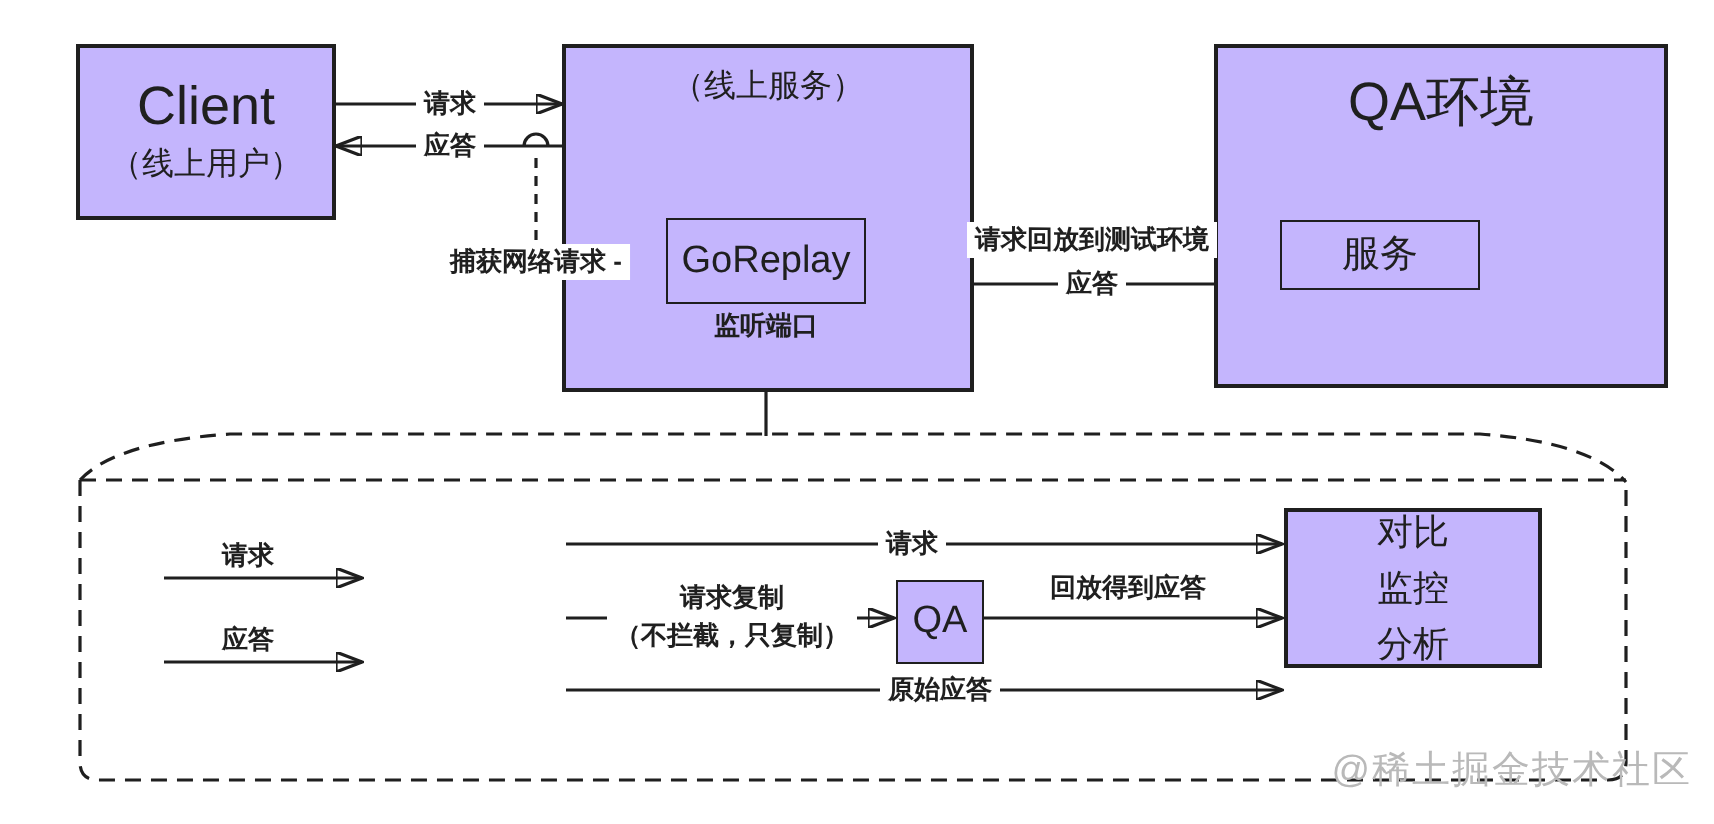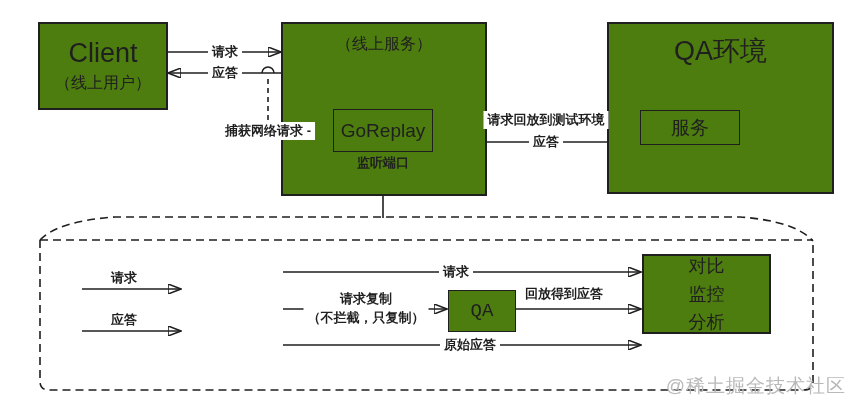--- a/index.html
+++ b/index.html
@@ -5,21 +5,21 @@
   html,body{margin:0;padding:0;background:#fff;}
   .stage{
     position:relative;width:857px;height:412px;background:#fff;overflow:hidden;
     font-family:"Liberation Sans","DejaVu Sans",sans-serif;color:#1f1f1f;
   }
   .lines{position:absolute;left:0;top:0;width:857px;height:412px;z-index:1;}
   .lines path, .lines line{stroke:#1f1f1f;fill:none;stroke-width:1.6;}
   .dashed{stroke-dasharray:5 4;}
   .ldash{stroke-dasharray:8 5;}
   .box{
-    position:absolute;background:#4d7c0f;border:2px solid #1f1f1f;z-index:2;
+    position:absolute;background:#c4b5fd;border:2px solid #1f1f1f;z-index:2;
     display:flex;flex-direction:column;align-items:center;justify-content:center;
     text-align:center;box-sizing:border-box;
   }
   .box.thin{border-width:1.5px;}
   .bigtitle{font-size:27px;line-height:33px;}
   .subtitle{font-size:16px;line-height:26px;}
   .inner-label{font-size:19px;line-height:22px;}
   .multiline{font-size:18px;line-height:28px;}
   .lbl{
     position:absolute;z-index:3;font-size:13px;line-height:18px;white-space:nowrap;
@@ -88,21 +88,21 @@
   </div>
 
   <div class="lbl" style="left:225px;top:52px;">请求</div>
   <div class="lbl" style="left:225px;top:73px;">应答</div>
   <div class="lbl" style="left:268px;top:131px;">捕获网络请求 -</div>
   <div class="lbl" style="left:546px;top:120px;">请求回放到测试环境</div>
   <div class="lbl" style="left:546px;top:142px;">应答</div>
   <div class="lbl nobg" style="left:383px;top:163px;">监听端口</div>
 
 
-  <div class="box thin" style="left:448px;top:290px;width:68px;height:42px;font-family:Liberation Mono, monospace;">
+  <div class="box thin" style="left:448px;top:290px;width:44px;height:42px;">
     <div class="inner-label">QA</div>
   </div>
 
   <div class="box multiline" style="left:642px;top:254px;width:129px;height:80px;">
     <div>对比</div>
     <div>监控</div>
     <div>分析</div>
   </div>
 
   <div class="lbl nobg" style="left:124px;top:278px;">请求</div>

